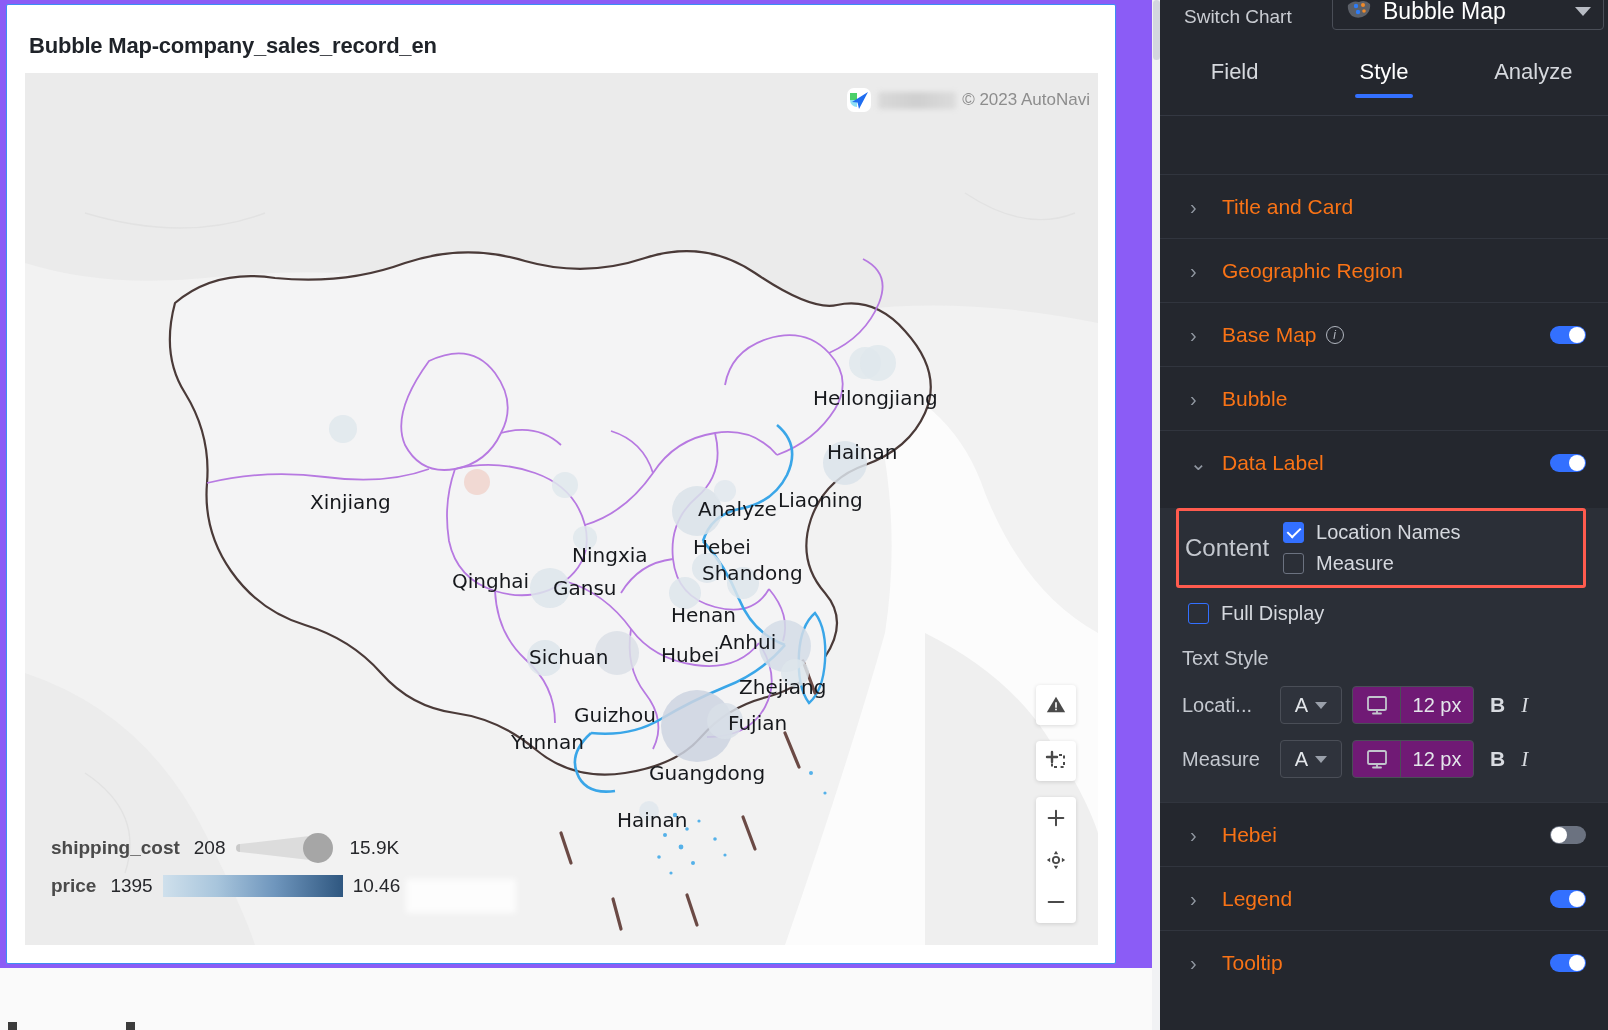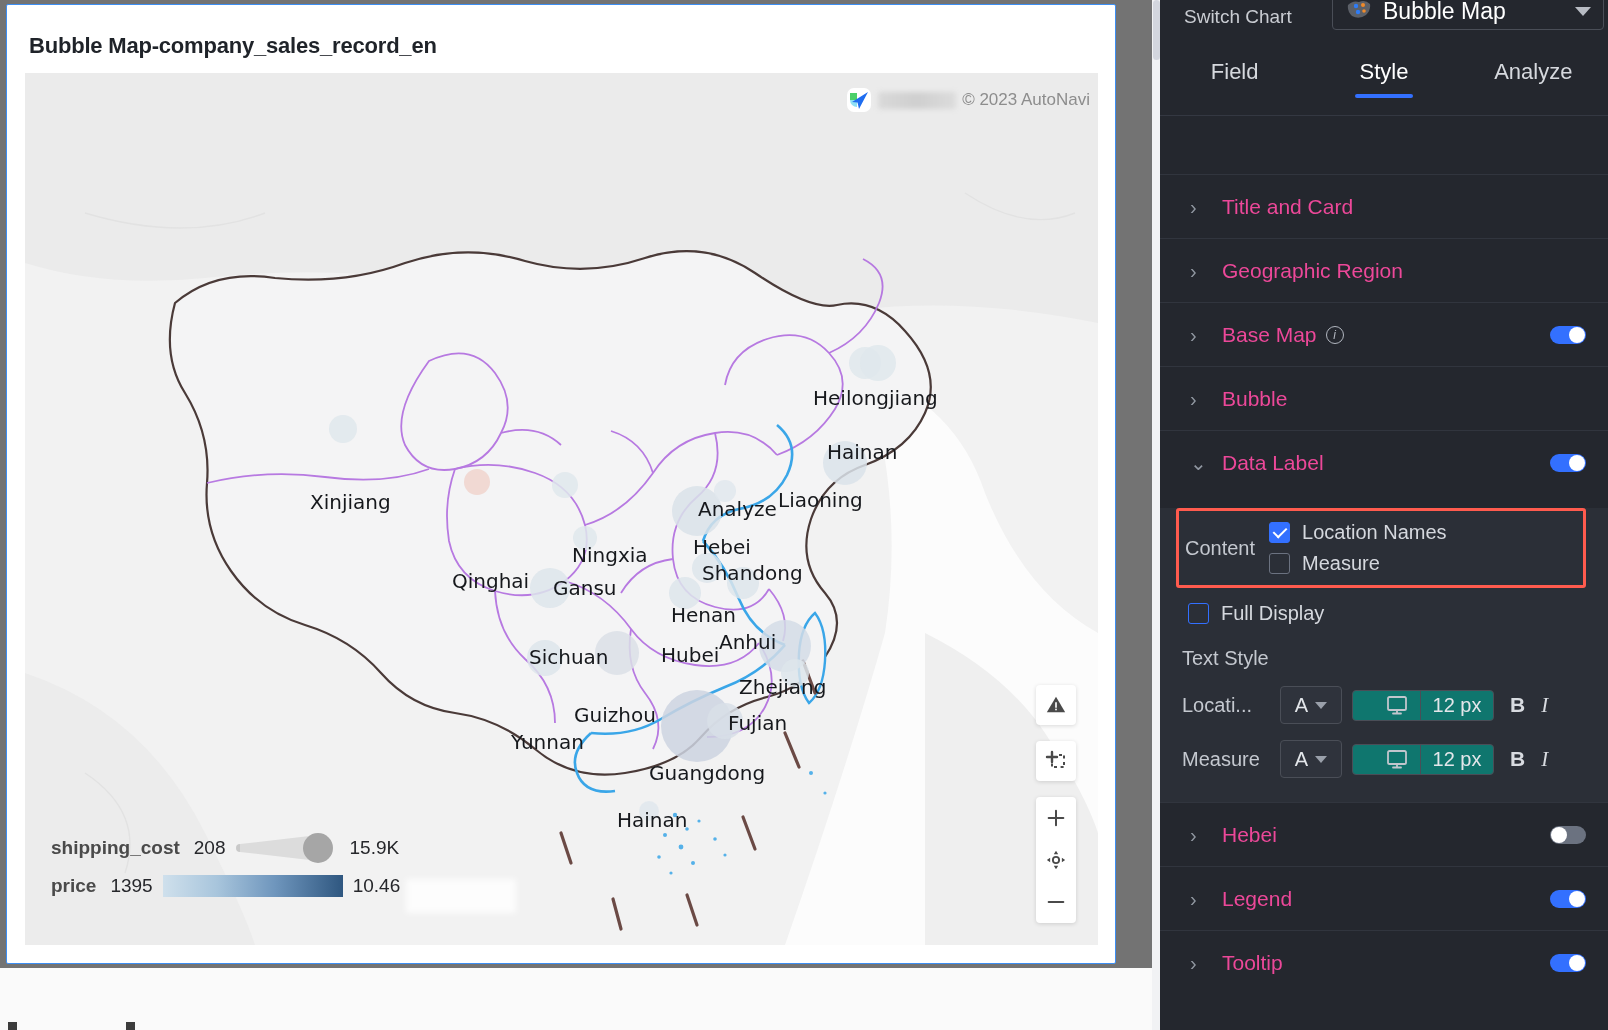--- a/index.html
+++ b/index.html
@@ -7,21 +7,21 @@
     width: 1608px; height: 1030px;
     background: #f7f7f8;
     font-family: "Liberation Sans", sans-serif;
     overflow: hidden;
   }
   #root { position: relative; width: 1608px; height: 1030px; }
 
   
   .canvas-area {
     position: absolute; left: 0; top: 0; width: 1152px; height: 1030px;
-    background: #737373;
+    background: #8b5cf6;
   }
   .chart-card {
     position: absolute; left: 6px; top: 4px; width: 1110px; height: 960px;
     background: #ffffff;
     border: 1px solid #3c8ef3;
     border-radius: 2px;
     overflow: hidden;
   }
   .chart-title {
     position: absolute; left: 22px; top: 28px;
@@ -170,21 +170,21 @@
 
   .section-list { position: absolute; left: 8px; top: 174px; width: 448px; }
   .sec-row {
     position: relative; height: 64px; display: flex; align-items: center;
     border-top: 1px solid #31353e; padding: 0 22px 0 30px;
   }
   .chev {
     width: 18px; color: #9097a1; font-size: 20px; line-height: 1;
     display: inline-block; margin-right: 14px;
   }
-  .sec-label { font-size: 21px; color: #ec4899; }
+  .sec-label { font-size: 21px; color: #f97316; }
   .info-i {
     display: inline-flex; align-items: center; justify-content: center;
     width: 18px; height: 18px; border: 1.5px solid #b2b7c0; border-radius: 50%;
     font-size: 12px; color: #b2b7c0; margin-left: 9px; font-style: italic;
   }
   .toggle {
     margin-left: auto; width: 36px; height: 18px; border-radius: 10px;
     position: relative; background: #6b7280;
   }
   .toggle.on { background: #3370ff; }
@@ -194,21 +194,21 @@
   }
   .toggle.on .knob { left: 19px; }
 
   
   .dl-body { position: relative; padding: 0 0 10px 0; background: #2b2f37; }
   .content-box {
     position: relative; margin: 14px 22px 0 16px; height: 80px;
     border: 3px solid #ff5b4e; border-radius: 3px;
     display: flex; align-items: center; padding-left: 6px;
   }
-  .content-label { font-size: 20px; color: #c4c8cf; margin-right: 14px; }
+  .content-label { font-size: 24px; color: #c4c8cf; margin-right: 14px; }
   .cb-col { display: flex; flex-direction: column; gap: 8px; }
   .cb-line { display: flex; align-items: center; gap: 12px; }
   .cbx {
     width: 21px; height: 21px; border-radius: 3px;
     border: 1.5px solid #6b7280; background: #2b2f37;
     display: flex; align-items: center; justify-content: center;
   }
   .cbx.checked { background: #3370ff; border-color: #3370ff; }
   .cbx.checked::after {
     content: ""; width: 6px; height: 11px; border: solid #fff;
@@ -227,24 +227,23 @@
     width: 62px; height: 38px; border: 1px solid #4a4e57; border-radius: 4px;
     display: flex; align-items: center; justify-content: center; gap: 7px;
     background: #2f333c;
   }
   .font-sel .a { font-size: 20px; color: #e3e6ea; }
   .mini-caret {
     width: 0; height: 0; border-left: 6px solid transparent;
     border-right: 6px solid transparent; border-top: 7px solid #9aa0aa;
   }
   .size-grp {
-    display: flex; align-items: stretch; height: 31px;
+    display: flex; align-items: stretch; height: 38px;
     border: 1px solid #4a4e57; border-radius: 4px; overflow: hidden;
-    background: #0f766e;
-    padding-left: 20px;
+    background: #701a75;
   }
   .size-icon {
     width: 48px; display: flex; align-items: center; justify-content: center;
     border-right: 1px solid #4a4e57;
   }
   .size-val {
     width: 72px; display: flex; align-items: center; justify-content: center;
     font-size: 20px; color: #e3e6ea;
   }
   .bi { font-size: 21px; color: #d8dbe0; margin-left: 6px; }

